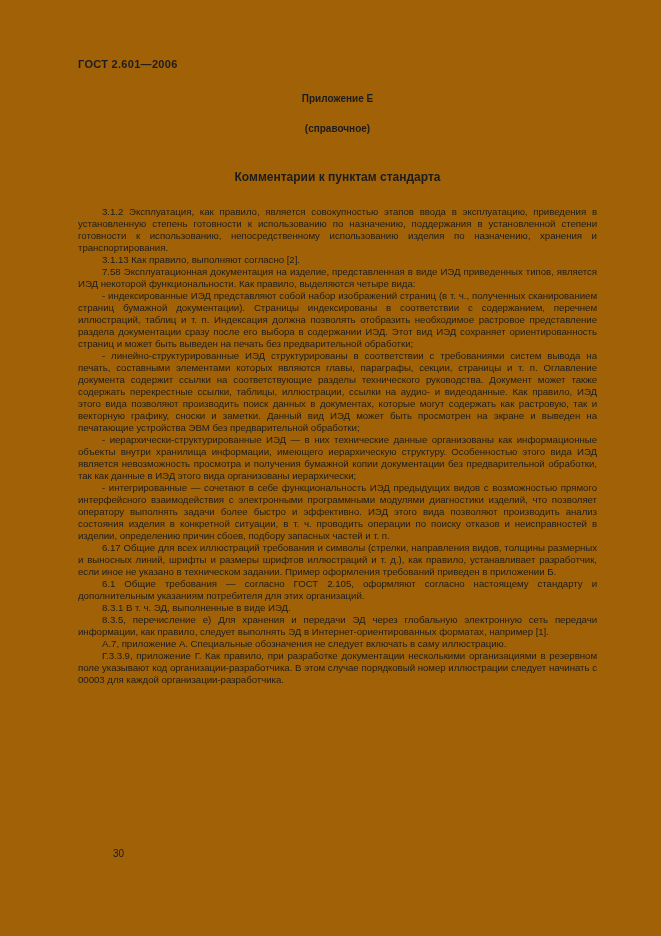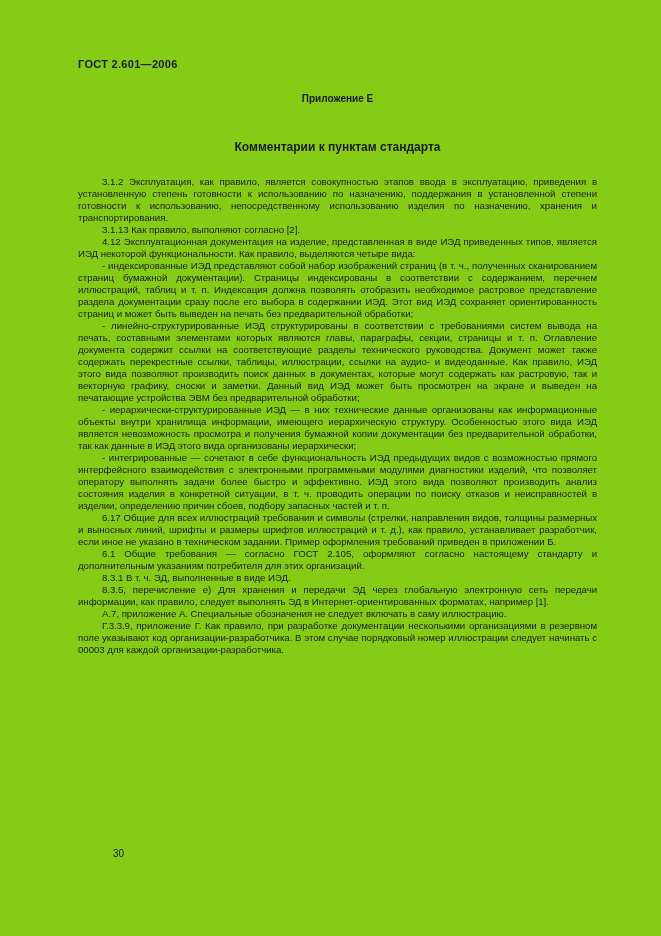--- a/index.html
+++ b/index.html
@@ -4,21 +4,21 @@
 <style>
   html, body {
     margin: 0;
     padding: 0;
     background: #ffffff;
   }
   .page {
     position: relative;
     width: 661px;
     height: 936px;
-    background: #84cc16;
+    background: #a16207;
     color: #1c1c1c;
     font-family: "Liberation Sans", sans-serif;
     box-sizing: border-box;
     overflow: hidden;
   }
   .content {
     position: absolute;
     left: 78px;
     top: 58px;
     width: 519px;
@@ -69,28 +69,29 @@
 </head>
 <body>
 
 <div class="page">
   <div class="content">
 
     <p class="standard-code">ГОСТ  2.601—2006</p>
 
     <div class="annex-block">
       <p class="annex-label">Приложение Е</p>
+      <p class="annex-type">(справочное)</p>
     </div>
 
     <p class="doc-title">Комментарии к пунктам стандарта</p>
 
     <div class="body-text">
       <p class="para">3.1.2  Эксплуатация, как правило, является совокупностью этапов ввода в эксплуатацию, приведения в установленную степень готовности к использованию по назначению, поддержания в установленной степени готовности к использованию, непосредственному использованию изделия по назначению, хранения и транспортирования.</p>
       <p class="para">3.1.13  Как правило, выполняют согласно [2].</p>
-      <p class="para">4.12  Эксплуатационная документация на изделие, представленная в виде ИЭД приведенных типов, является ИЭД некоторой функциональности. Как правило, выделяются четыре вида:</p>
+      <p class="para">7.58  Эксплуатационная документация на изделие, представленная в виде ИЭД приведенных типов, является ИЭД некоторой функциональности. Как правило, выделяются четыре вида:</p>
       <p class="para">-  индексированные ИЭД представляют собой набор изображений страниц (в т. ч., полученных сканированием страниц бумажной документации). Страницы индексированы в соответствии с содержанием, перечнем иллюстраций, таблиц и т. п. Индексация должна позволять отобразить необходимое растровое представление раздела документации сразу после его выбора в содержании ИЭД. Этот вид ИЭД сохраняет ориентированность страниц и может быть выведен на печать без предварительной обработки;</p>
       <p class="para">-  линейно-структурированные ИЭД структурированы в соответствии с требованиями систем вывода на печать, составными элементами которых являются главы, параграфы, секции, страницы и т. п. Оглавление документа содержит ссылки на соответствующие разделы технического руководства. Документ может также содержать перекрестные ссылки, таблицы, иллюстрации, ссылки на аудио- и видеоданные. Как правило, ИЭД этого вида позволяют производить поиск данных в документах, которые могут содержать как растровую, так и векторную графику, сноски и заметки. Данный вид ИЭД может быть просмотрен на экране и выведен на печатающие устройства ЭВМ без предварительной обработки;</p>
       <p class="para">-  иерархически-структурированные ИЭД — в них технические данные организованы как информационные объекты внутри хранилища информации, имеющего иерархическую структуру. Особенностью этого вида ИЭД является невозможность просмотра и получения бумажной копии документации без предварительной обработки, так как данные в ИЭД этого вида организованы иерархически;</p>
       <p class="para">-  интегрированные — сочетают в себе функциональность ИЭД предыдущих видов с возможностью прямого интерфейсного взаимодействия с электронными программными модулями диагностики изделий, что позволяет оператору выполнять задачи более быстро и эффективно. ИЭД этого вида позволяют производить анализ состояния изделия в конкретной ситуации, в т. ч. проводить операции по поиску отказов и неисправностей в изделии, определению причин сбоев, подбору запасных частей и т. п.</p>
       <p class="para">6.17  Общие для всех иллюстраций требования и символы (стрелки, направления видов, толщины размерных и выносных линий, шрифты и размеры шрифтов иллюстраций и т. д.), как правило, устанавливает разработчик, если иное не указано в техническом задании. Пример оформления требований приведен в приложении Б.</p>
       <p class="para">6.1  Общие требования — согласно ГОСТ 2.105, оформляют согласно настоящему стандарту и дополнительным указаниям потребителя для этих организаций.</p>
       <p class="para">8.3.1  В т. ч. ЭД, выполненные в виде ИЭД.</p>
       <p class="para">8.3.5, перечисление е) Для хранения и передачи ЭД через глобальную электронную сеть передачи информации, как правило, следует выполнять ЭД в Интернет-ориентированных форматах, например [1].</p>
       <p class="para">А.7, приложение А. Специальные обозначения не следует включать в саму иллюстрацию.</p>
       <p class="para">Г.3.3.9, приложение Г. Как правило, при разработке документации несколькими организациями в резервном поле указывают код организации-разработчика. В этом случае порядковый номер иллюстрации следует начинать с 00003 для каждой организации-разработчика.</p>

